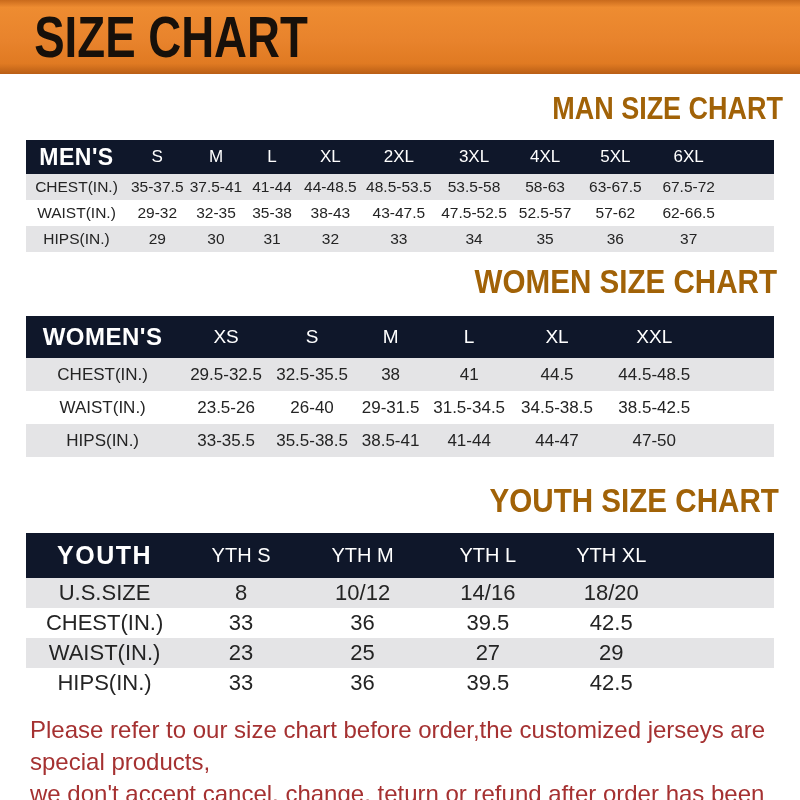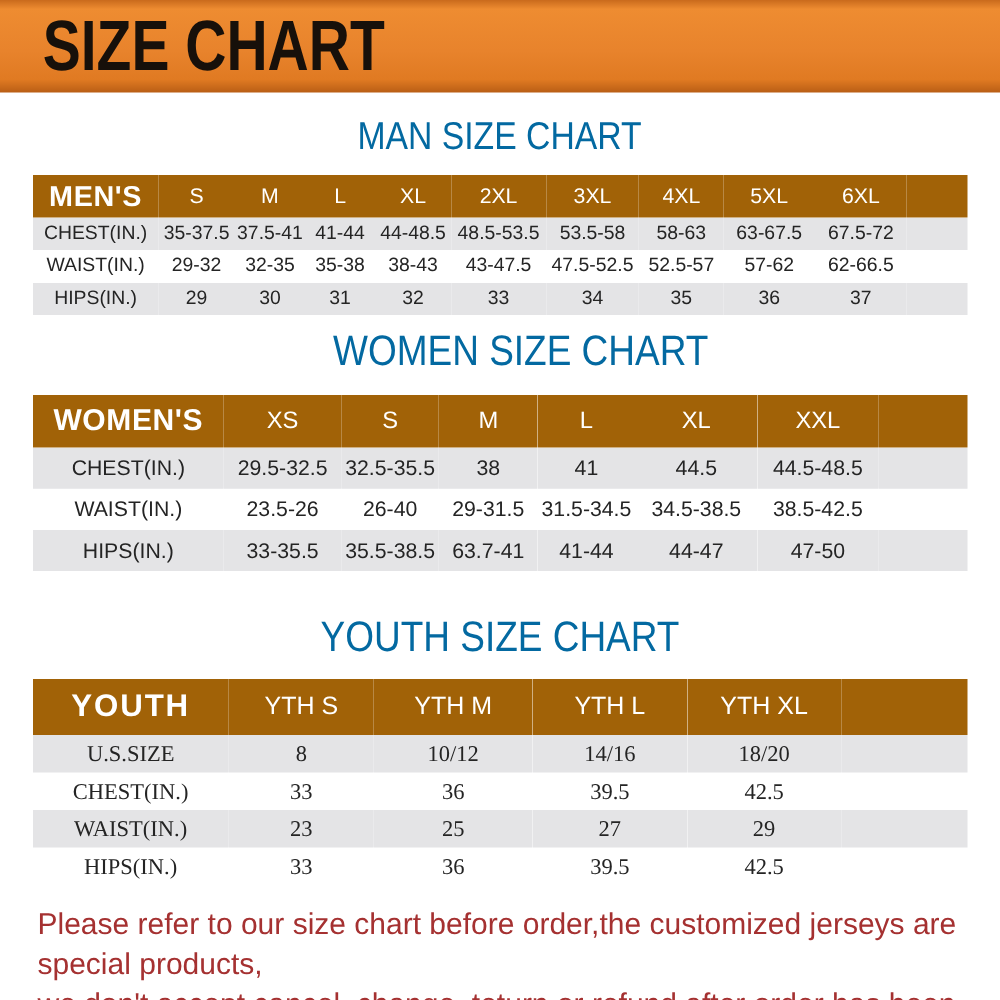--- a/index.html
+++ b/index.html
@@ -26,48 +26,48 @@
     font-size: 57px;
     font-weight: 900;
     color: #17100a;
     transform: scaleX(0.80);
     letter-spacing: 0px;
     white-space: nowrap;
   }
 
   
   .section-heading {
-    text-align: center;
-    font-weight: 400;
-    color: #0369a1;
+    text-align: right;
+    font-weight: 700;
+    color: #a16207;
     height: 38px;
     line-height: 38px;
     white-space: nowrap;
   }
   .heading-inner { display: inline-block; transform: scaleX(0.87); }
   .sh-men   { margin: 16px 0 12px 0; font-size: 31px; }
   .sh-women { margin: 10px 0 16px 0; font-size: 34px; padding-left: 34px; }
-  .sh-youth { margin: 34px 0 14px 0; font-size: 34px; }
+  .sh-youth { margin: 24px 0 14px 0; font-size: 34px; }
 
   
   table.size-table {
     width: 748px;
     margin: 0 auto;
     border-collapse: collapse;
     table-layout: fixed;
   }
   table.size-table th, table.size-table td {
     text-align: center;
     padding: 0;
     vertical-align: middle;
     overflow: hidden;
     white-space: nowrap;
   }
   thead th {
-    background: #a16207;
+    background: #0f172a;
     color: #ffffff;
     font-weight: normal;
   }
   th.header-label {
     text-align: left;
     padding-left: 10px;
     font-weight: bold;
     letter-spacing: 0.5px;
   }
   tbody td { color: #242424; }
@@ -77,21 +77,21 @@
   .t-men   thead th { height: 34px; font-size: 17px; }
   .t-men   th.header-label { font-size: 23px; }
   .t-men   tbody td { height: 26px; font-size: 15.5px; }
 
   .t-women thead th { height: 42px; font-size: 19px; }
   .t-women th.header-label { font-size: 24px; }
   .t-women tbody td { height: 33px; font-size: 17px; }
 
   .t-youth thead th { height: 45px; font-size: 20px; }
   .t-youth th.header-label { font-size: 25px; letter-spacing: 1.5px; }
-  .t-youth tbody td { height: 30px; font-size: 18px; font-family: Liberation Serif, serif; }
+  .t-youth tbody td { height: 30px; font-size: 22px; }
 
   
   .footer-note {
     margin: 16px 0 0 30px;
     color: #a53131;
     font-size: 24px;
     line-height: 32px;
   }
 </style>
 </head>
@@ -223,21 +223,21 @@
           <td>29-31.5</td>
           <td>31.5-34.5</td>
           <td>34.5-38.5</td>
           <td>38.5-42.5</td>
           <td></td>
         </tr>
         <tr class="gray">
           <td>HIPS(IN.)</td>
           <td>33-35.5</td>
           <td>35.5-38.5</td>
-          <td>63.7-41</td>
+          <td>38.5-41</td>
           <td>41-44</td>
           <td>44-47</td>
           <td>47-50</td>
           <td></td>
         </tr>
       </tbody>
     </table>
 </div>
 
 <div>

